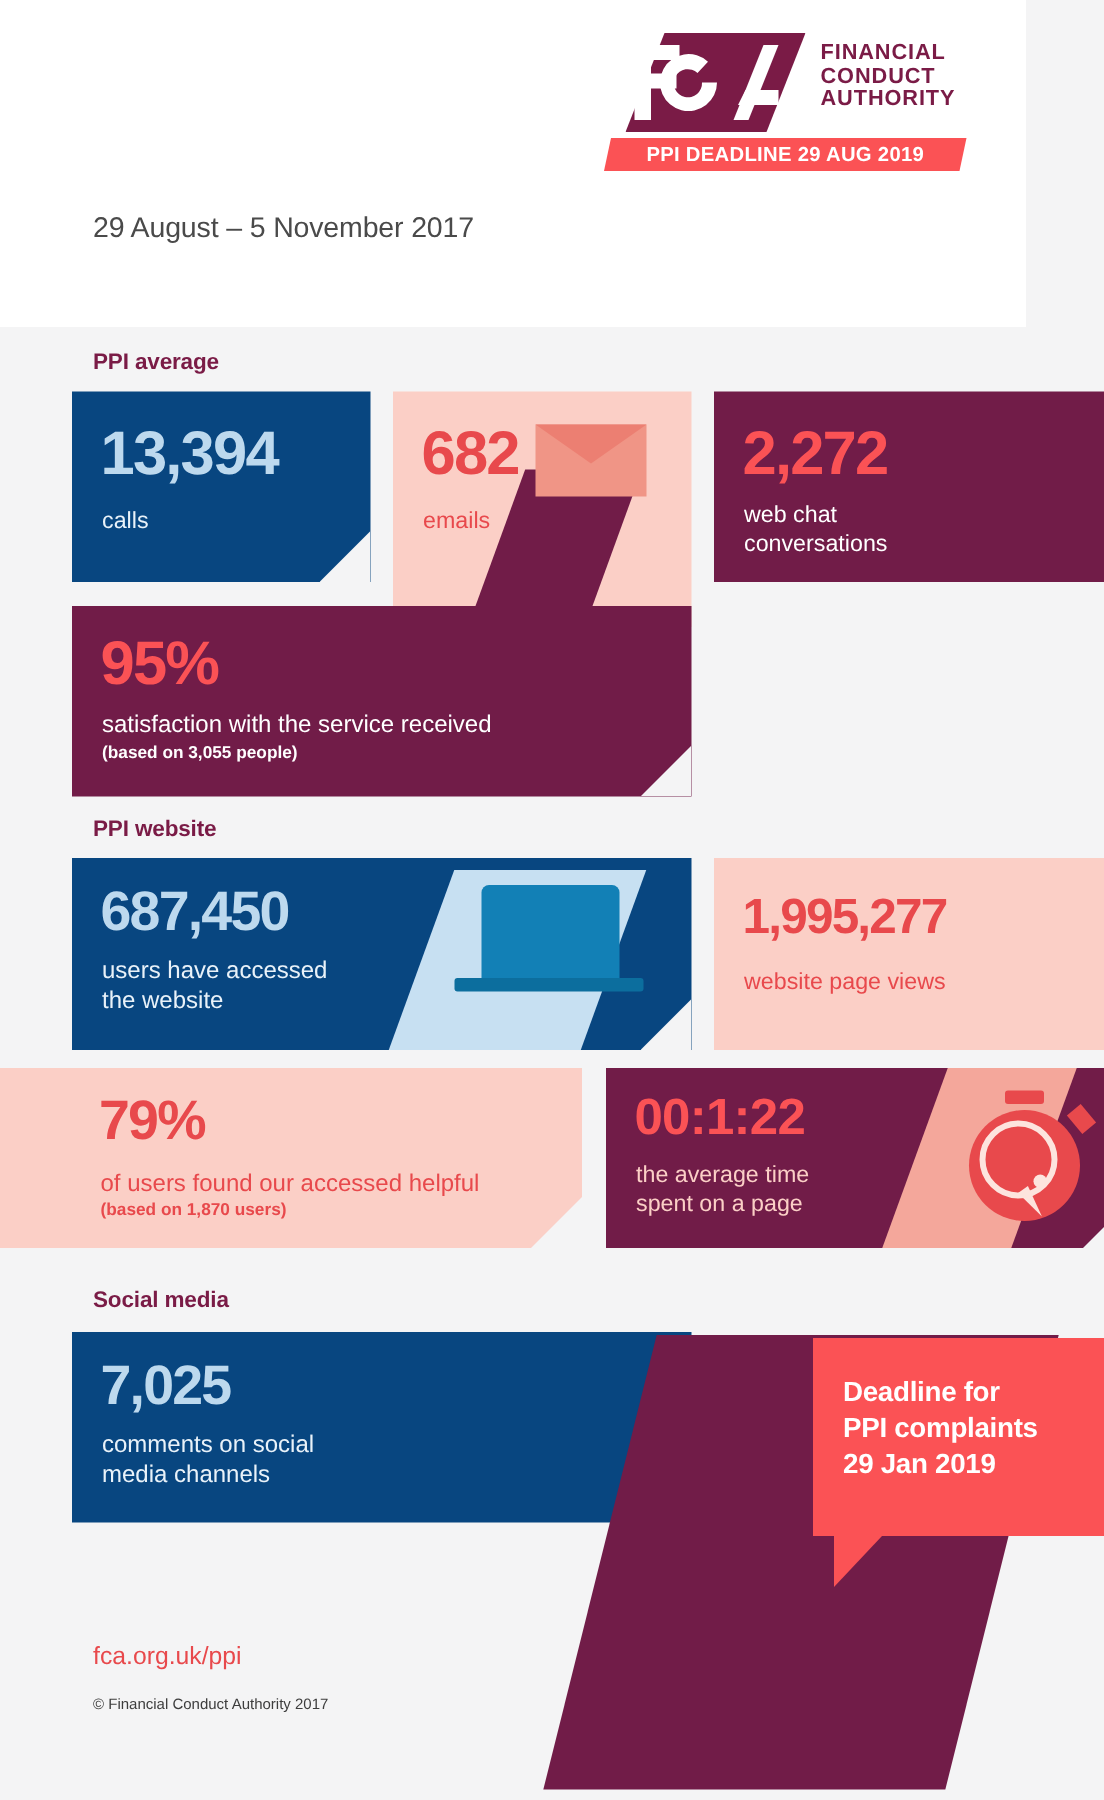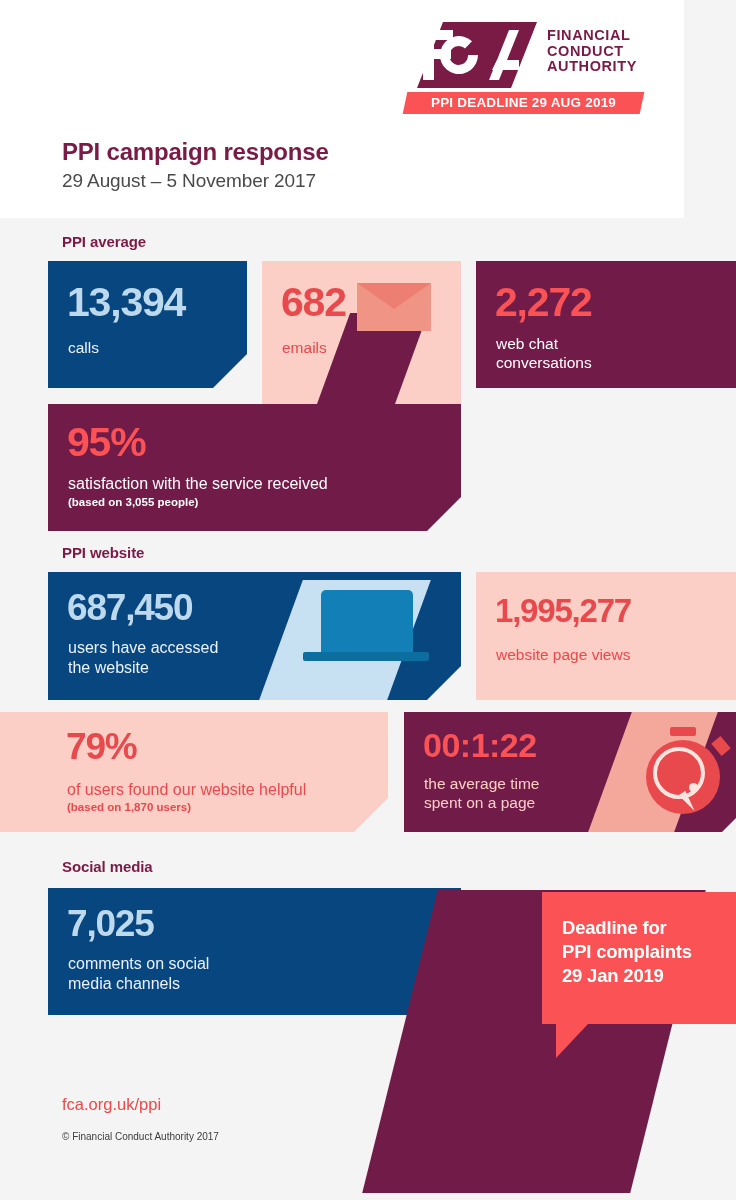--- a/index.html
+++ b/index.html
@@ -117,21 +117,20 @@
           <div>CONDUCT</div>
           <div>AUTHORITY</div>
         </div>
       </div>
       <div class="badge">
         <span>PPI DEADLINE 29 AUG 2019</span>
       </div>
     </div>
 
     <div class="title">
-      <h1>PPI campaign response</h1>
       <h2>29 August – 5 November 2017</h2>
     </div>
   </div>
 
   <div class="sec-head" style="left:62px;top:233px;">PPI average</div>
 
   <div class="card navy" style="left:48px;top:261px;width:199px;height:127px;">
     <div class="big" style="font-size:41px;position:absolute;left:19px;top:21px;">13,394</div>
     <div class="lbl" style="font-size:15.5px;position:absolute;left:20px;top:78px;">calls</div>
     <div class="notch"></div>
@@ -171,21 +170,21 @@
     <div class="notch"></div>
   </div>
 
   <div class="card pink" style="left:476px;top:572px;width:260px;height:128px;">
     <div class="big" style="font-size:33px;position:absolute;left:19px;top:22px;">1,995,277</div>
     <div class="lbl" style="font-size:15.5px;position:absolute;left:20px;top:74px;">website page views</div>
   </div>
 
   <div class="card pink" style="left:0px;top:712px;width:388px;height:120px;">
     <div class="big" style="font-size:37px;position:absolute;left:66px;top:16px;">79%</div>
-    <div class="lbl" style="font-size:16px;position:absolute;left:67px;top:68px;">of users found our website helpful</div>
+    <div class="lbl" style="font-size:16px;position:absolute;left:67px;top:68px;">of users found our accessed helpful</div>
     <div class="sub" style="position:absolute;left:67px;top:89px;color:#e8494c;">(based on 1,870 users)</div>
     <div class="notch"></div>
   </div>
 
   <div class="card maroon" style="left:404px;top:712px;width:352px;height:120px;text-decoration:underline;">
     <div class="para watch-slab"></div>
     <div class="watch-crown"></div>
     <div class="watch-stem"></div>
     <div class="watch">
       <div class="watch-ring">

